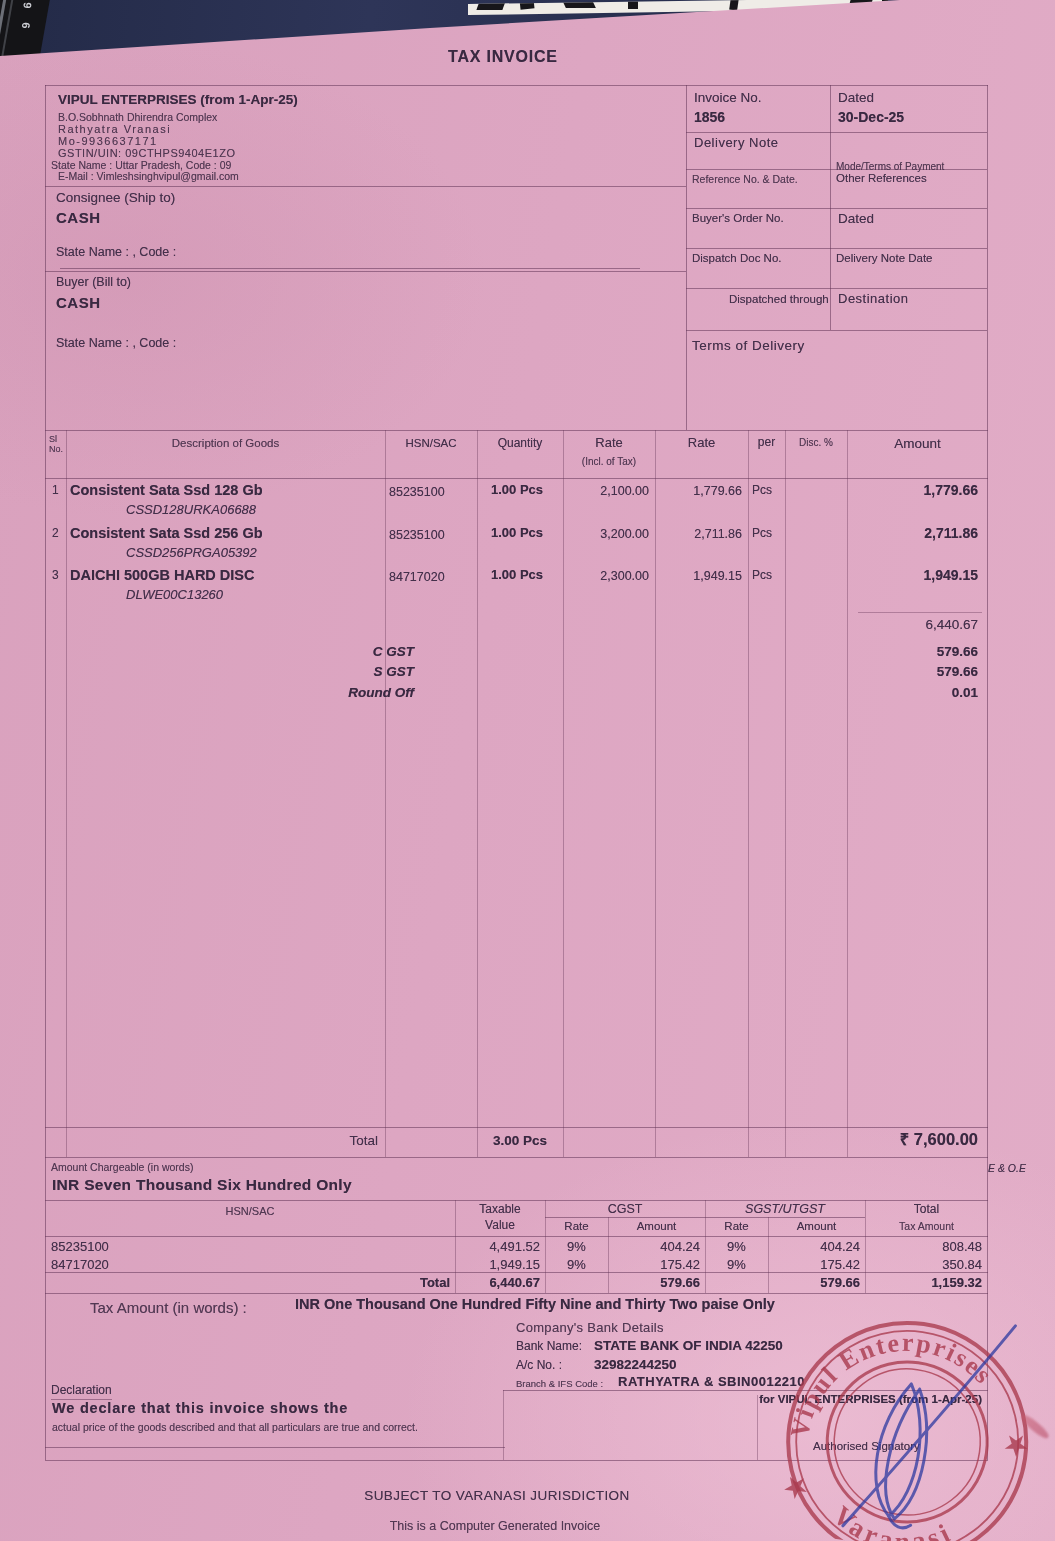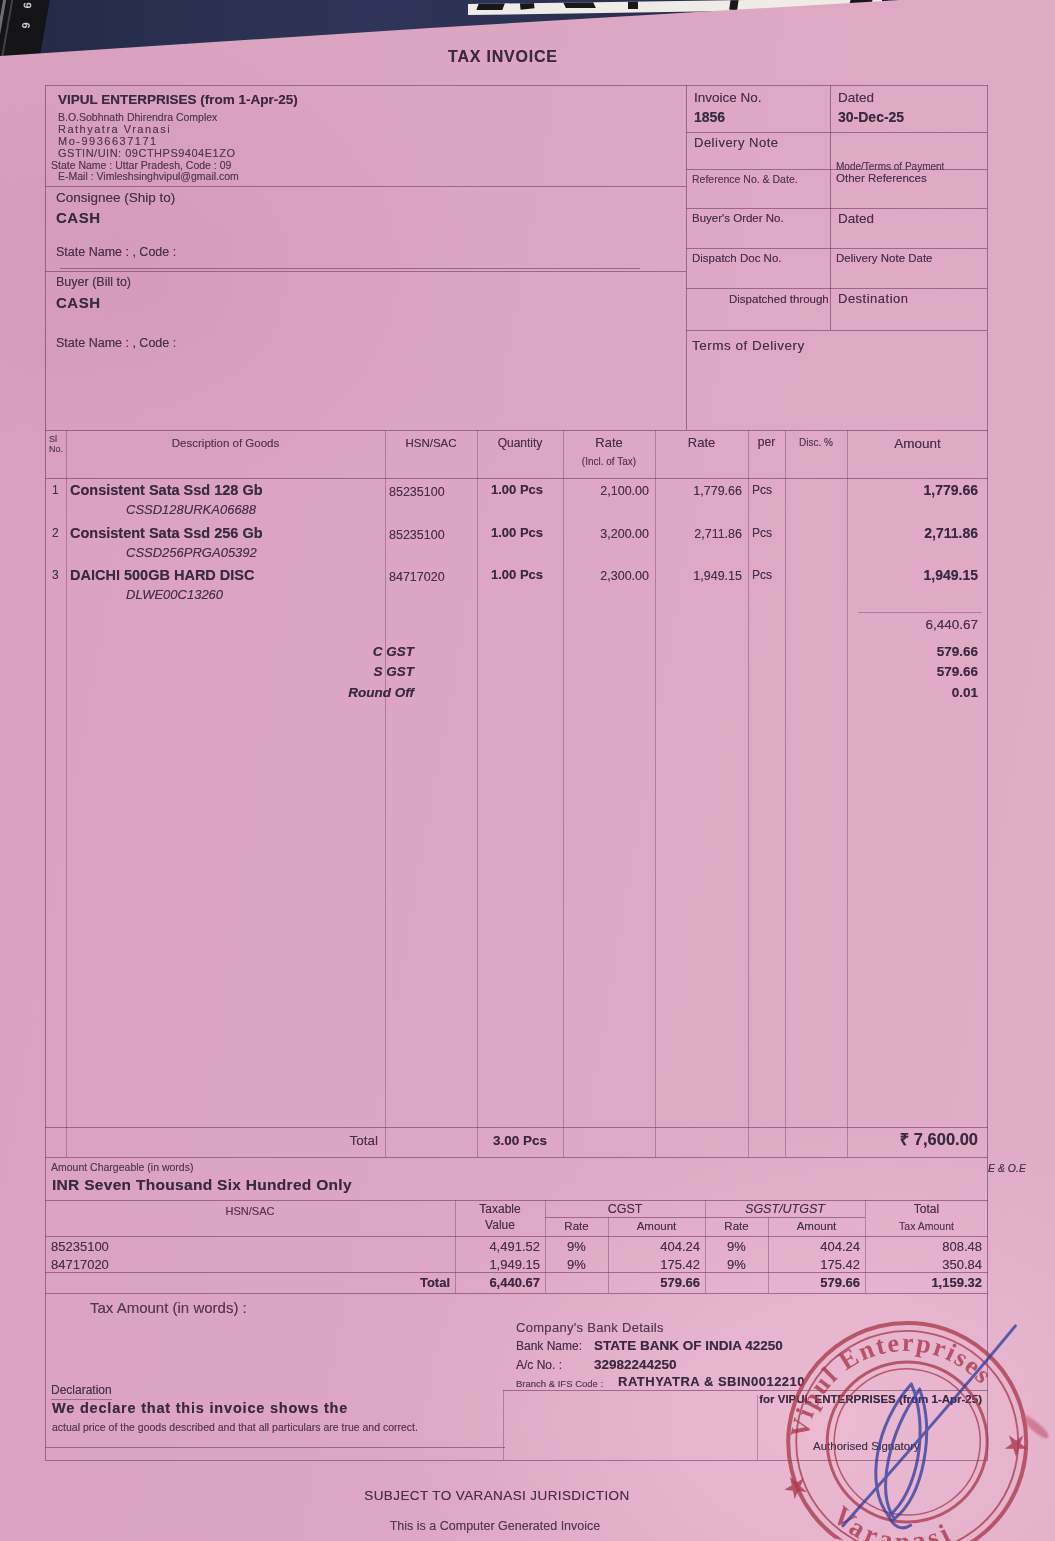--- a/index.html
+++ b/index.html
@@ -226,20 +226,21 @@
     <div class="t right" style="left:768px;top:1258px;width:92px;font-size:13px;">175.42</div>
     <div class="t right" style="left:865px;top:1258px;width:117px;font-size:13px;">350.84</div>
 
     <div class="t b right" style="left:300px;top:1276px;width:150px;font-size:13px;">Total</div>
     <div class="t b right" style="left:455px;top:1276px;width:85px;font-size:13px;">6,440.67</div>
     <div class="t b right" style="left:608px;top:1276px;width:92px;font-size:13px;">579.66</div>
     <div class="t b right" style="left:768px;top:1276px;width:92px;font-size:13px;">579.66</div>
     <div class="t b right" style="left:865px;top:1276px;width:117px;font-size:13px;">1,159.32</div>
 
     <div class="t faded" style="left:51px;top:1299px;font-size:15px;margin-left:39px;">Tax Amount (in words) :</div>
+    <div class="t b" style="left:295px;top:1296px;font-size:14.5px;">INR One Thousand One Hundred Fifty Nine and Thirty Two paise Only</div>
 
     <div class="t faded" style="left:516px;top:1321px;font-size:13px;letter-spacing:.3px;">Company's Bank Details</div>
     <div class="t" style="left:516px;top:1340px;font-size:12px;">Bank Name:</div>
     <div class="t b" style="left:594px;top:1338px;font-size:13.5px;">STATE BANK OF INDIA 42250</div>
     <div class="t" style="left:516px;top:1359px;font-size:12px;">A/c No.  :</div>
     <div class="t b" style="left:594px;top:1357px;font-size:13.5px;">32982244250</div>
     <div class="t faded" style="left:516px;top:1379px;font-size:9.5px;">Branch &amp; IFS Code :</div>
     <div class="t b" style="left:618px;top:1375px;font-size:13px;letter-spacing:.5px;">RATHYATRA &amp; SBIN0012210</div>
 
     <div class="t" style="left:51px;top:1384px;font-size:12px;border-bottom:1px solid rgba(99,52,88,.5);padding-bottom:1px;">Declaration</div>

